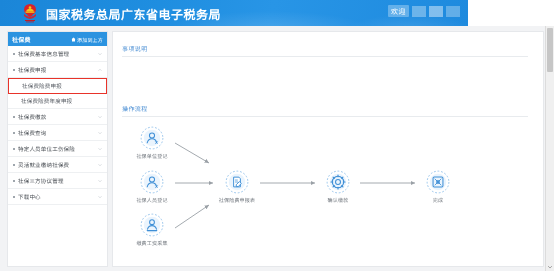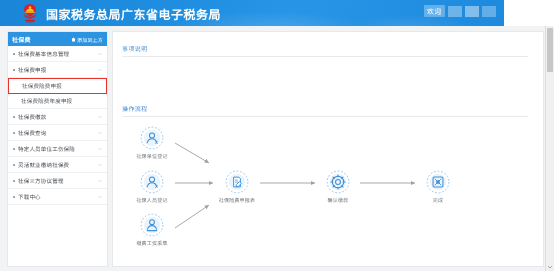--- a/index.html
+++ b/index.html
@@ -14,21 +14,21 @@
     overflow: hidden;
     font-family: "Liberation Sans", "DejaVu Sans", sans-serif;
     color: #333;
     position: relative;
   }
 
   
   .app-header {
     position: absolute;
     left: 0; top: 0;
-    width: 504px;
+    width: 468px;
     height: 26px;
     background: linear-gradient(100deg, #1b86d8 0%, #1f8ee0 34%, #2895e6 58%, #1e8ade 100%);
     overflow: hidden;
   }
   .header-wave {
     position: absolute;
     left: 150px; top: 0;
     width: 404px; height: 26px;
     background:
       radial-gradient(ellipse 150px 30px at 120px 32px, rgba(255,255,255,0.16) 0%, rgba(255,255,255,0) 70%),

